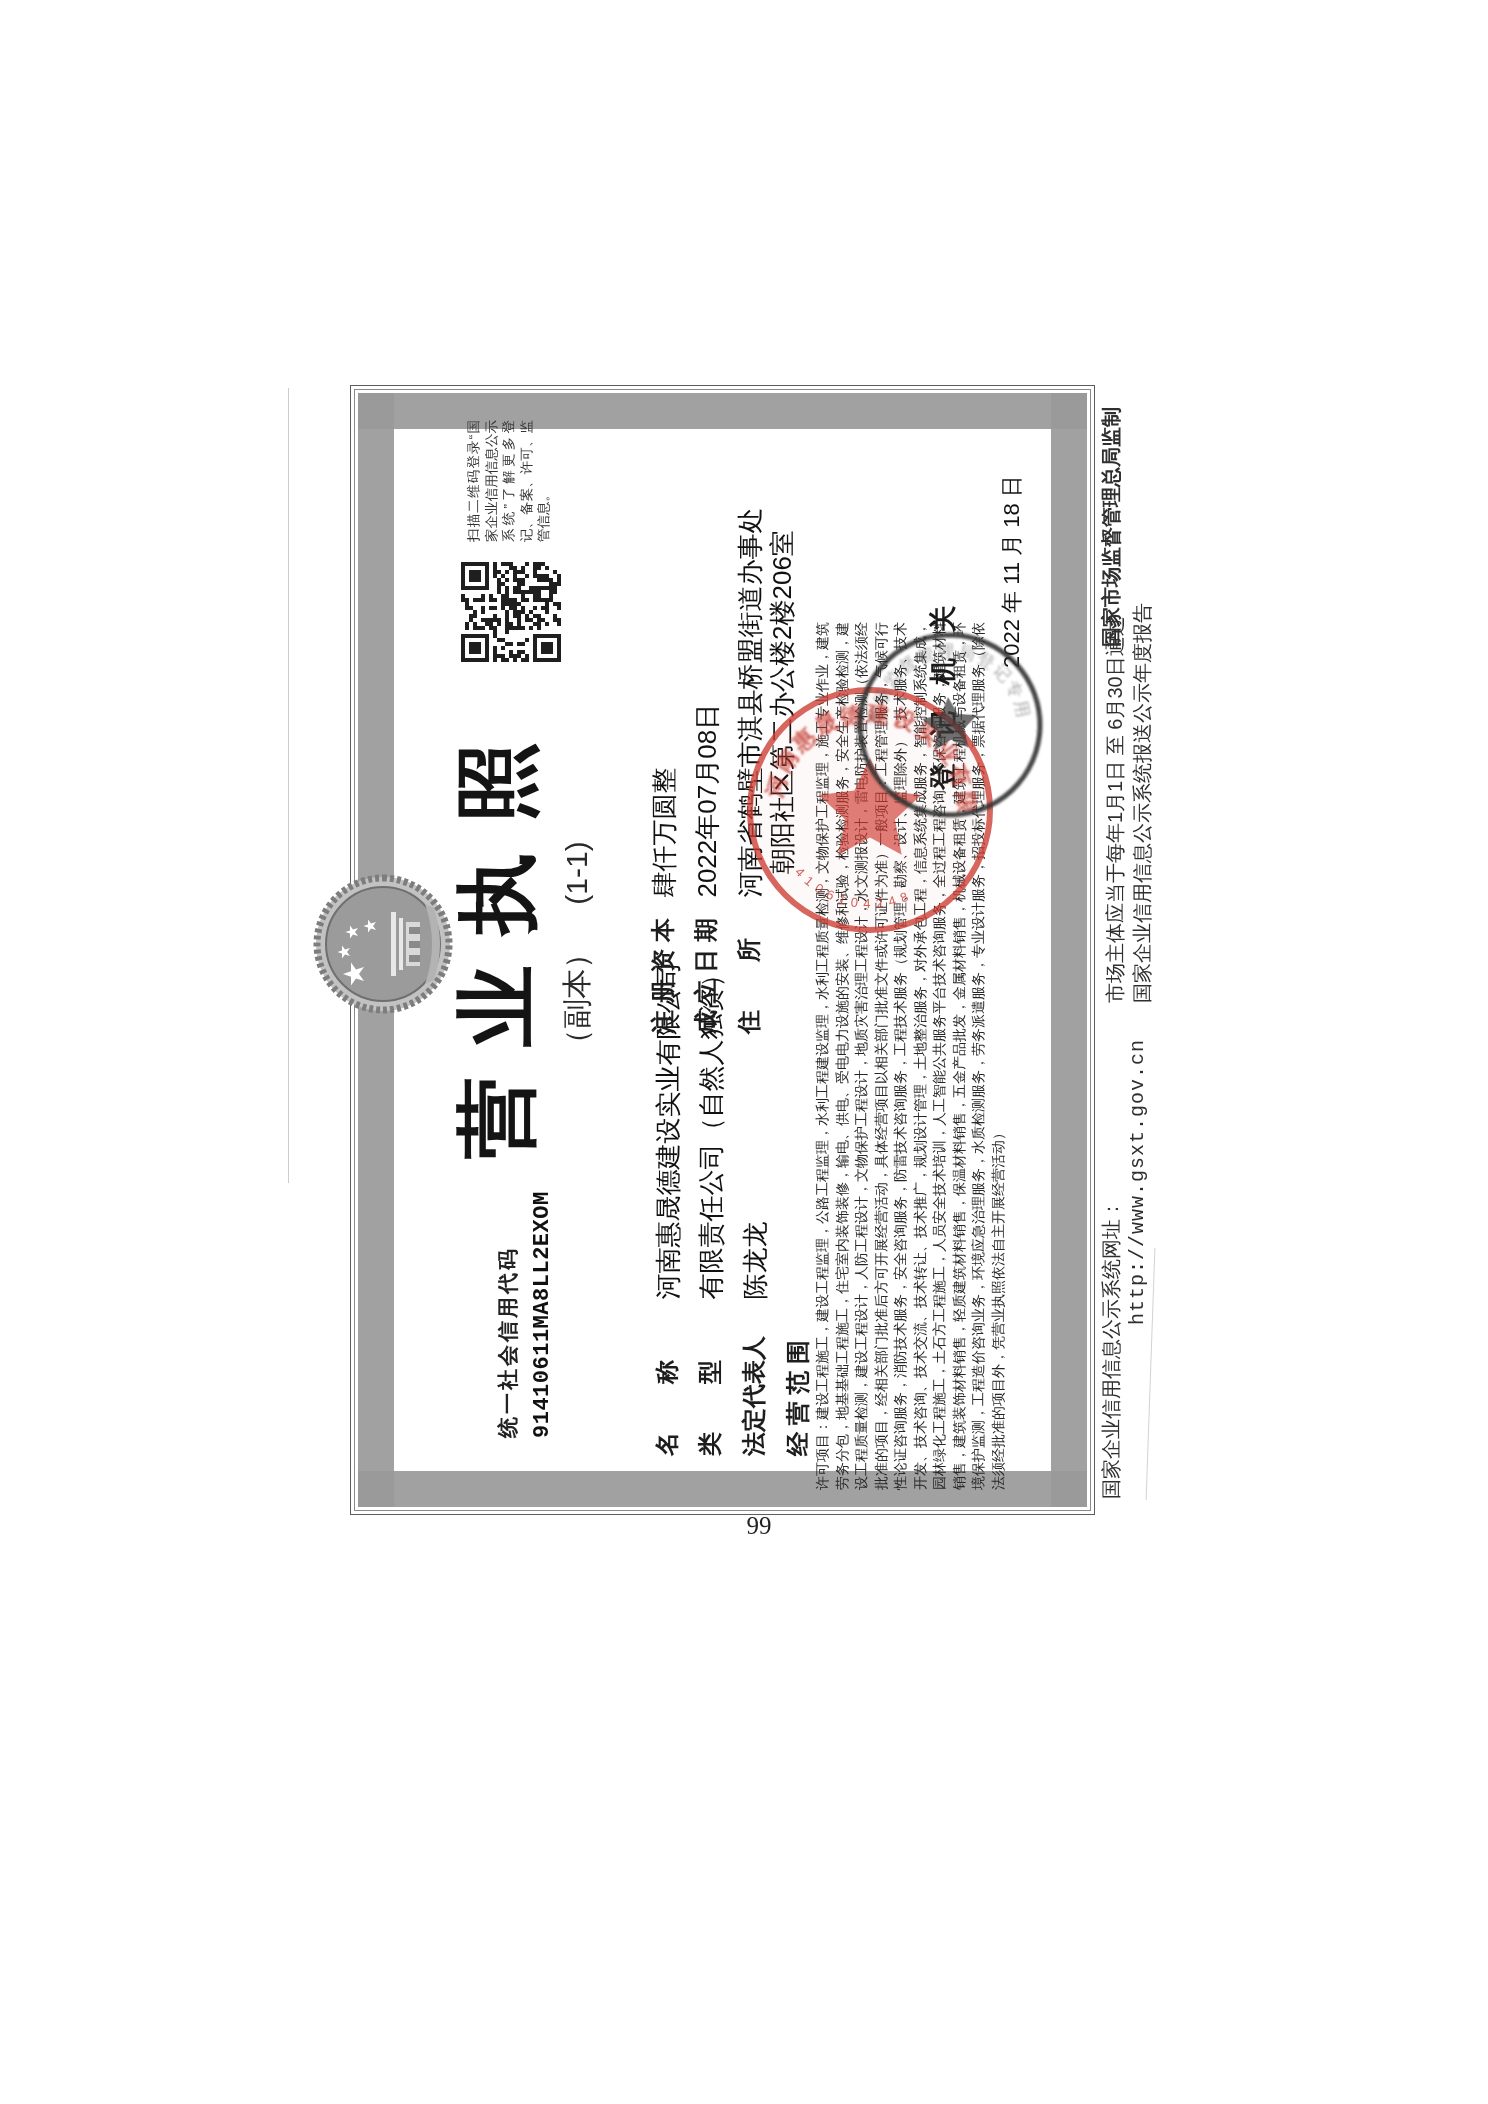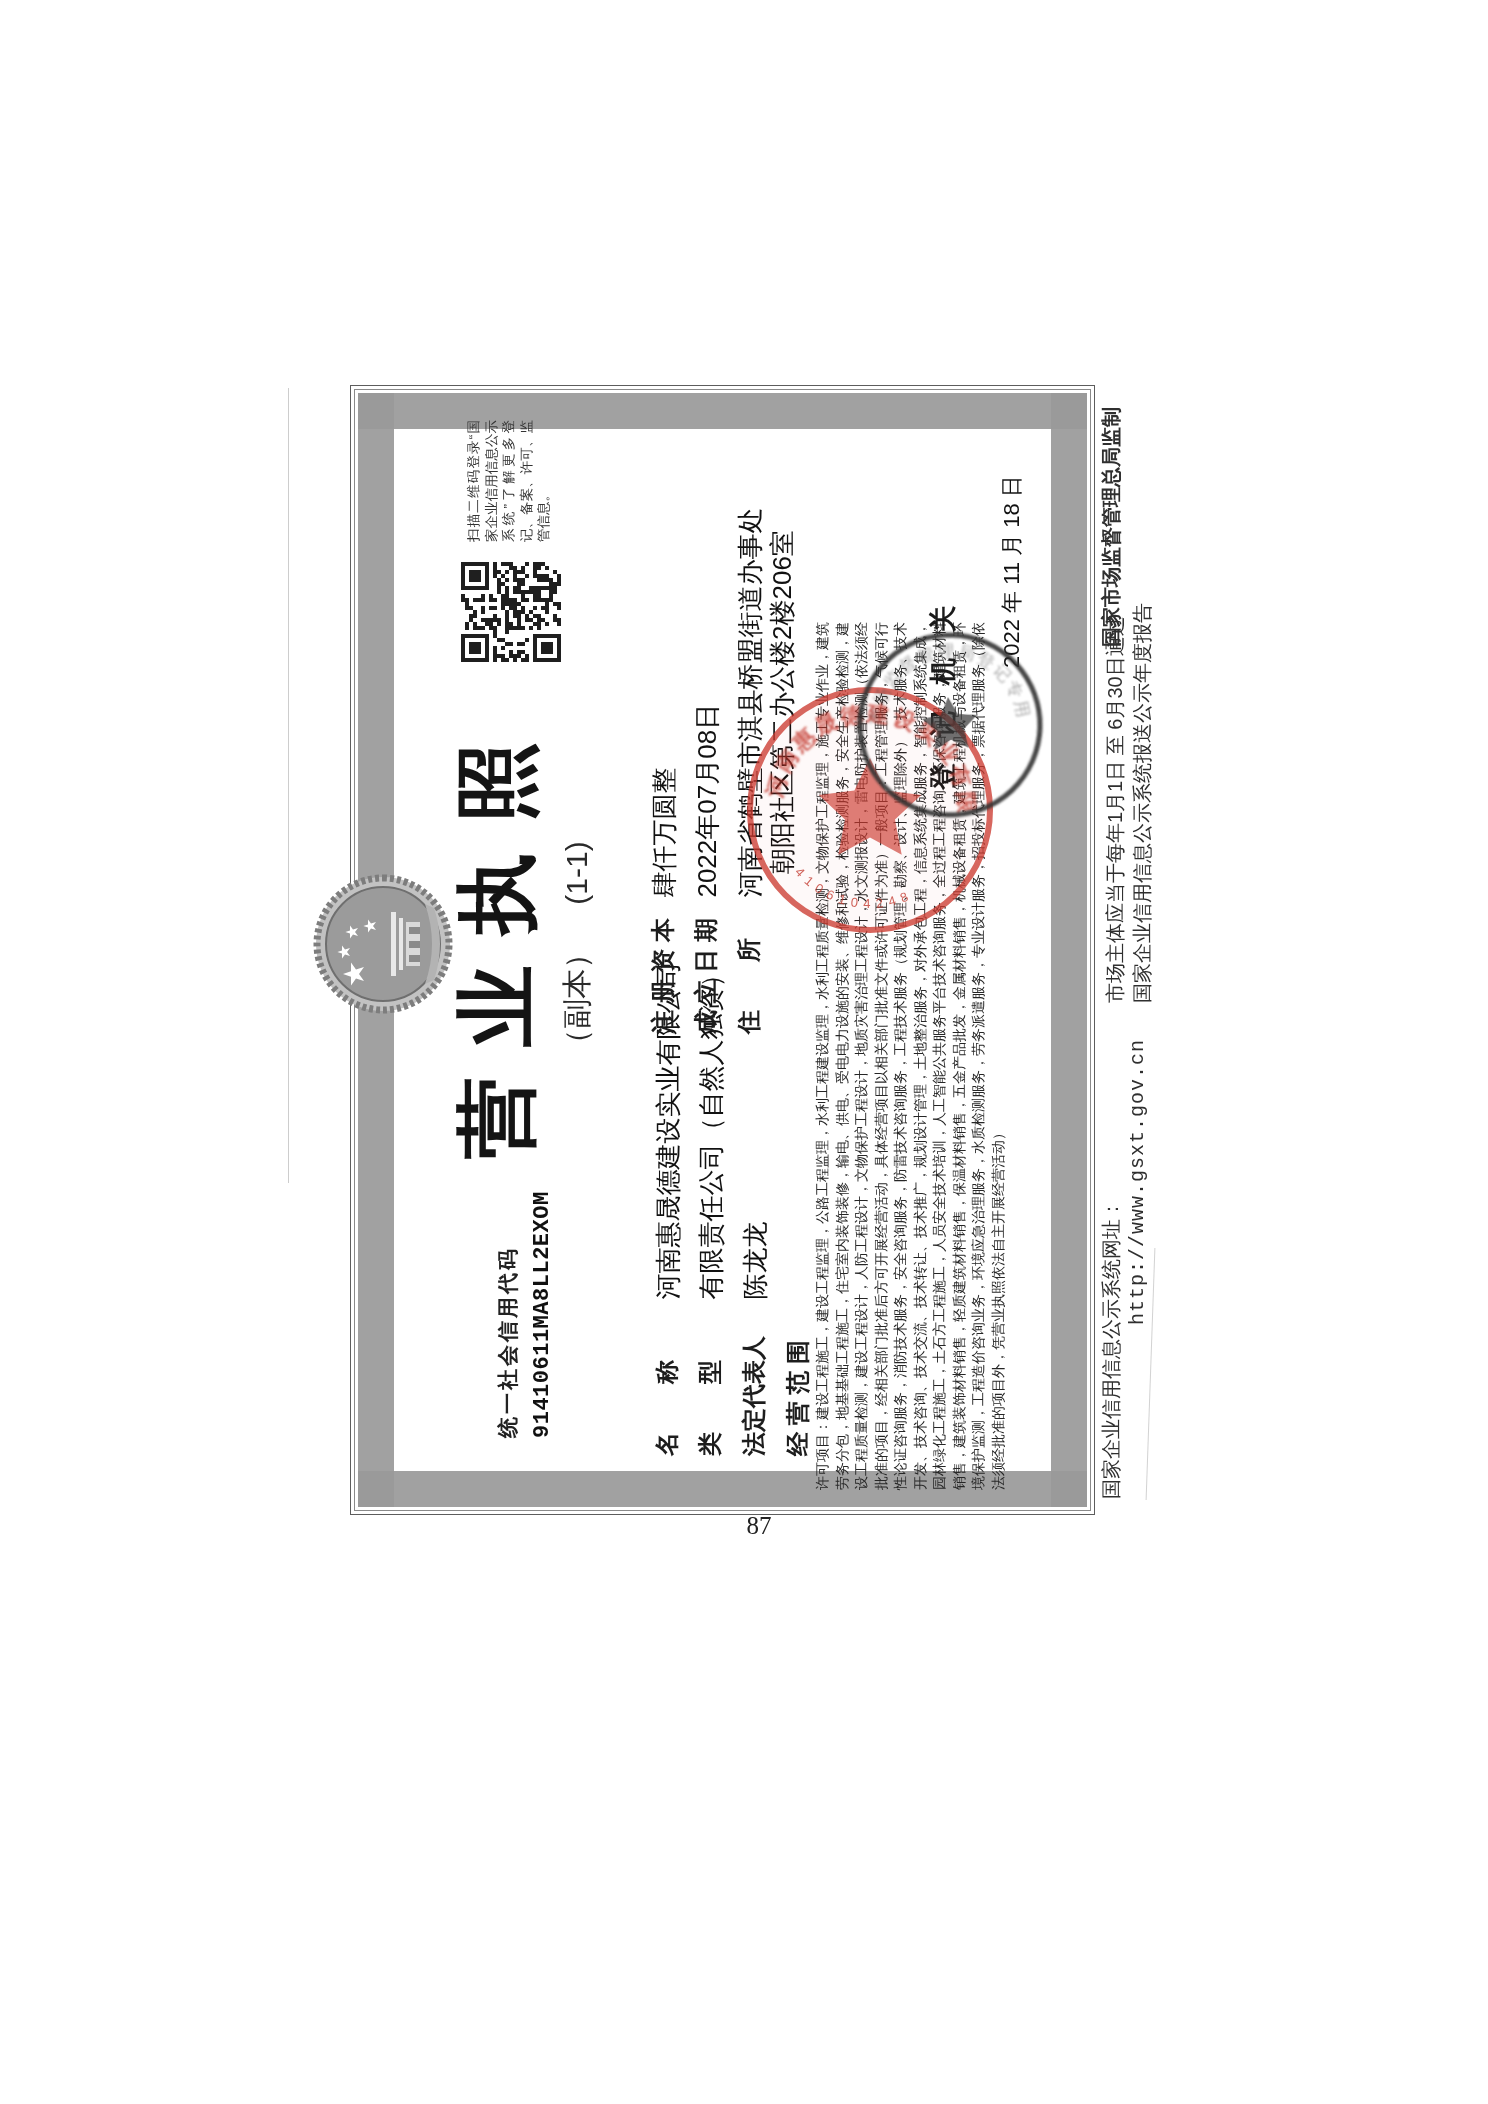--- a/index.html
+++ b/index.html
@@ -396,14 +396,14 @@
         <span style="left:512px;top:779px;">国家企业信用信息公示系统报送公示年度报告</span>
         <span style="left:868px;top:748px;font-weight:bold;">国家市场监督管理总局监制</span>
       </div>
 
     </div>
   </div>
 
   <div class="artifact-line" style="left:288px;top:388px;width:1px;height:795px;opacity:.5;"></div>
   <div class="artifact-line" style="left:1150px;top:1248px;width:1px;height:252px;opacity:.45;transform:rotate(2deg);"></div>
 
-  <div class="pagenum">87</div>
+  <div class="pagenum">99</div>
 </div>
 
 </body></html>

